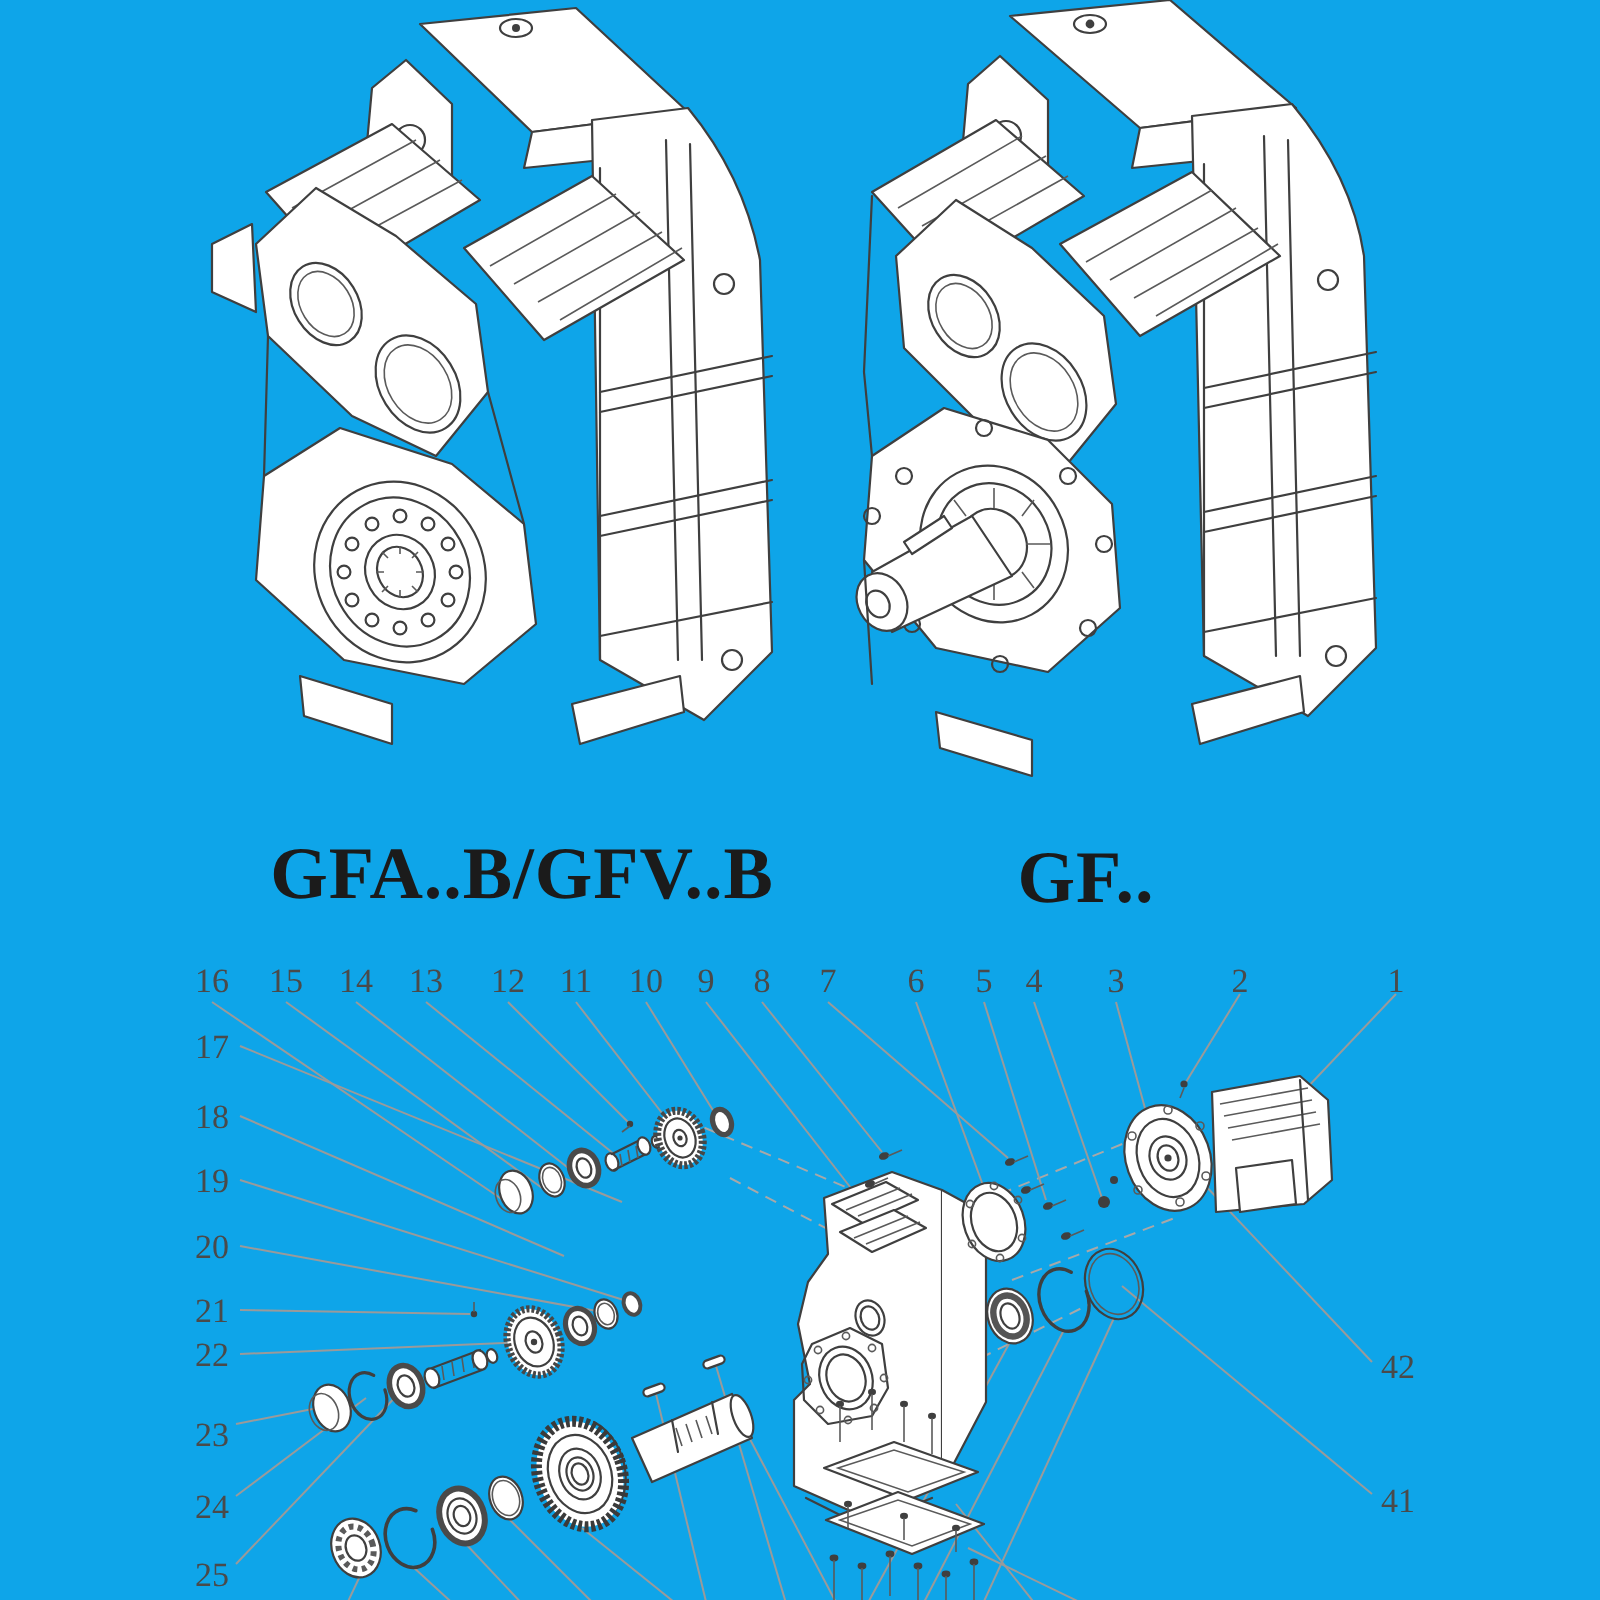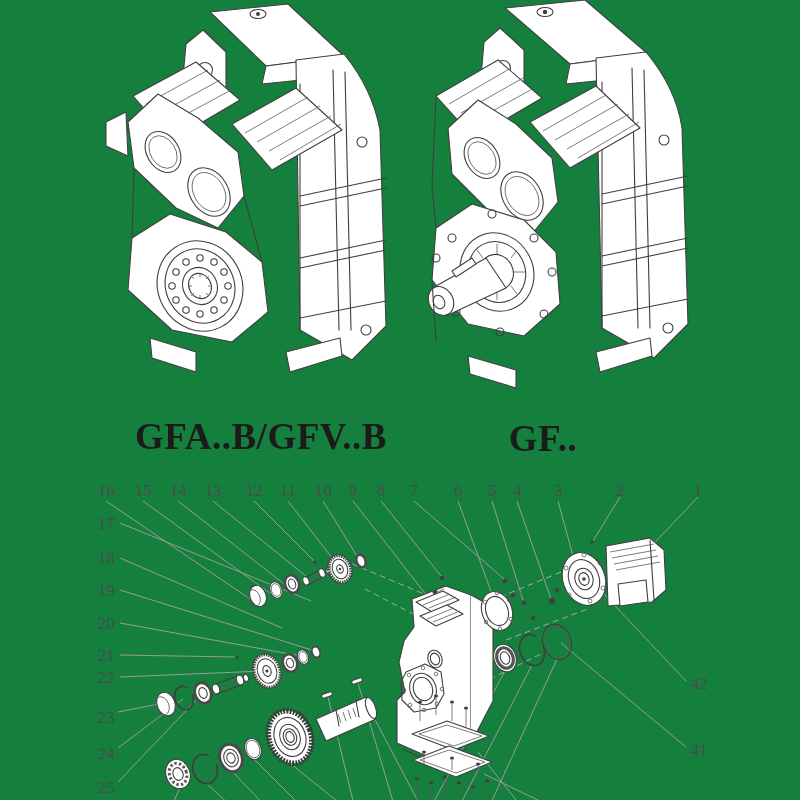--- a/index.html
+++ b/index.html
@@ -1,16 +1,16 @@
 <!DOCTYPE html>
 <html><head>
 <meta charset="utf-8">
 <style>
   html,body{margin:0;padding:0;background:#ffffff;}
-  .canvas{position:relative;width:800px;height:800px;background:#15803d;overflow:hidden;
+  .canvas{position:relative;width:800px;height:800px;background:#0ea5e9;overflow:hidden;
           font-family:"Liberation Serif", serif;}
   svg{display:block;}
   .ln{stroke:#3f3f3f;stroke-width:1.1;fill:none;stroke-linejoin:round;stroke-linecap:round;}
   .lnw{stroke:#3f3f3f;stroke-width:1.1;fill:#ffffff;stroke-linejoin:round;}
   .thin{stroke:#5a5a5a;stroke-width:0.8;fill:none;}
   .leader{stroke:#9a9a9a;stroke-width:1;fill:none;}
   .dash{stroke:#a8a8a8;stroke-width:1;fill:none;stroke-dasharray:6 4;}
   .dark{fill:#3f3f3f;stroke:none;}
   .co{font-family:"Liberation Serif",serif;font-size:17px;fill:#4a4a4a;text-anchor:middle;}
   .model{font-family:"Liberation Serif",serif;font-size:37px;font-weight:bold;fill:#1b1b1b;text-anchor:middle;letter-spacing:0.5px;}

